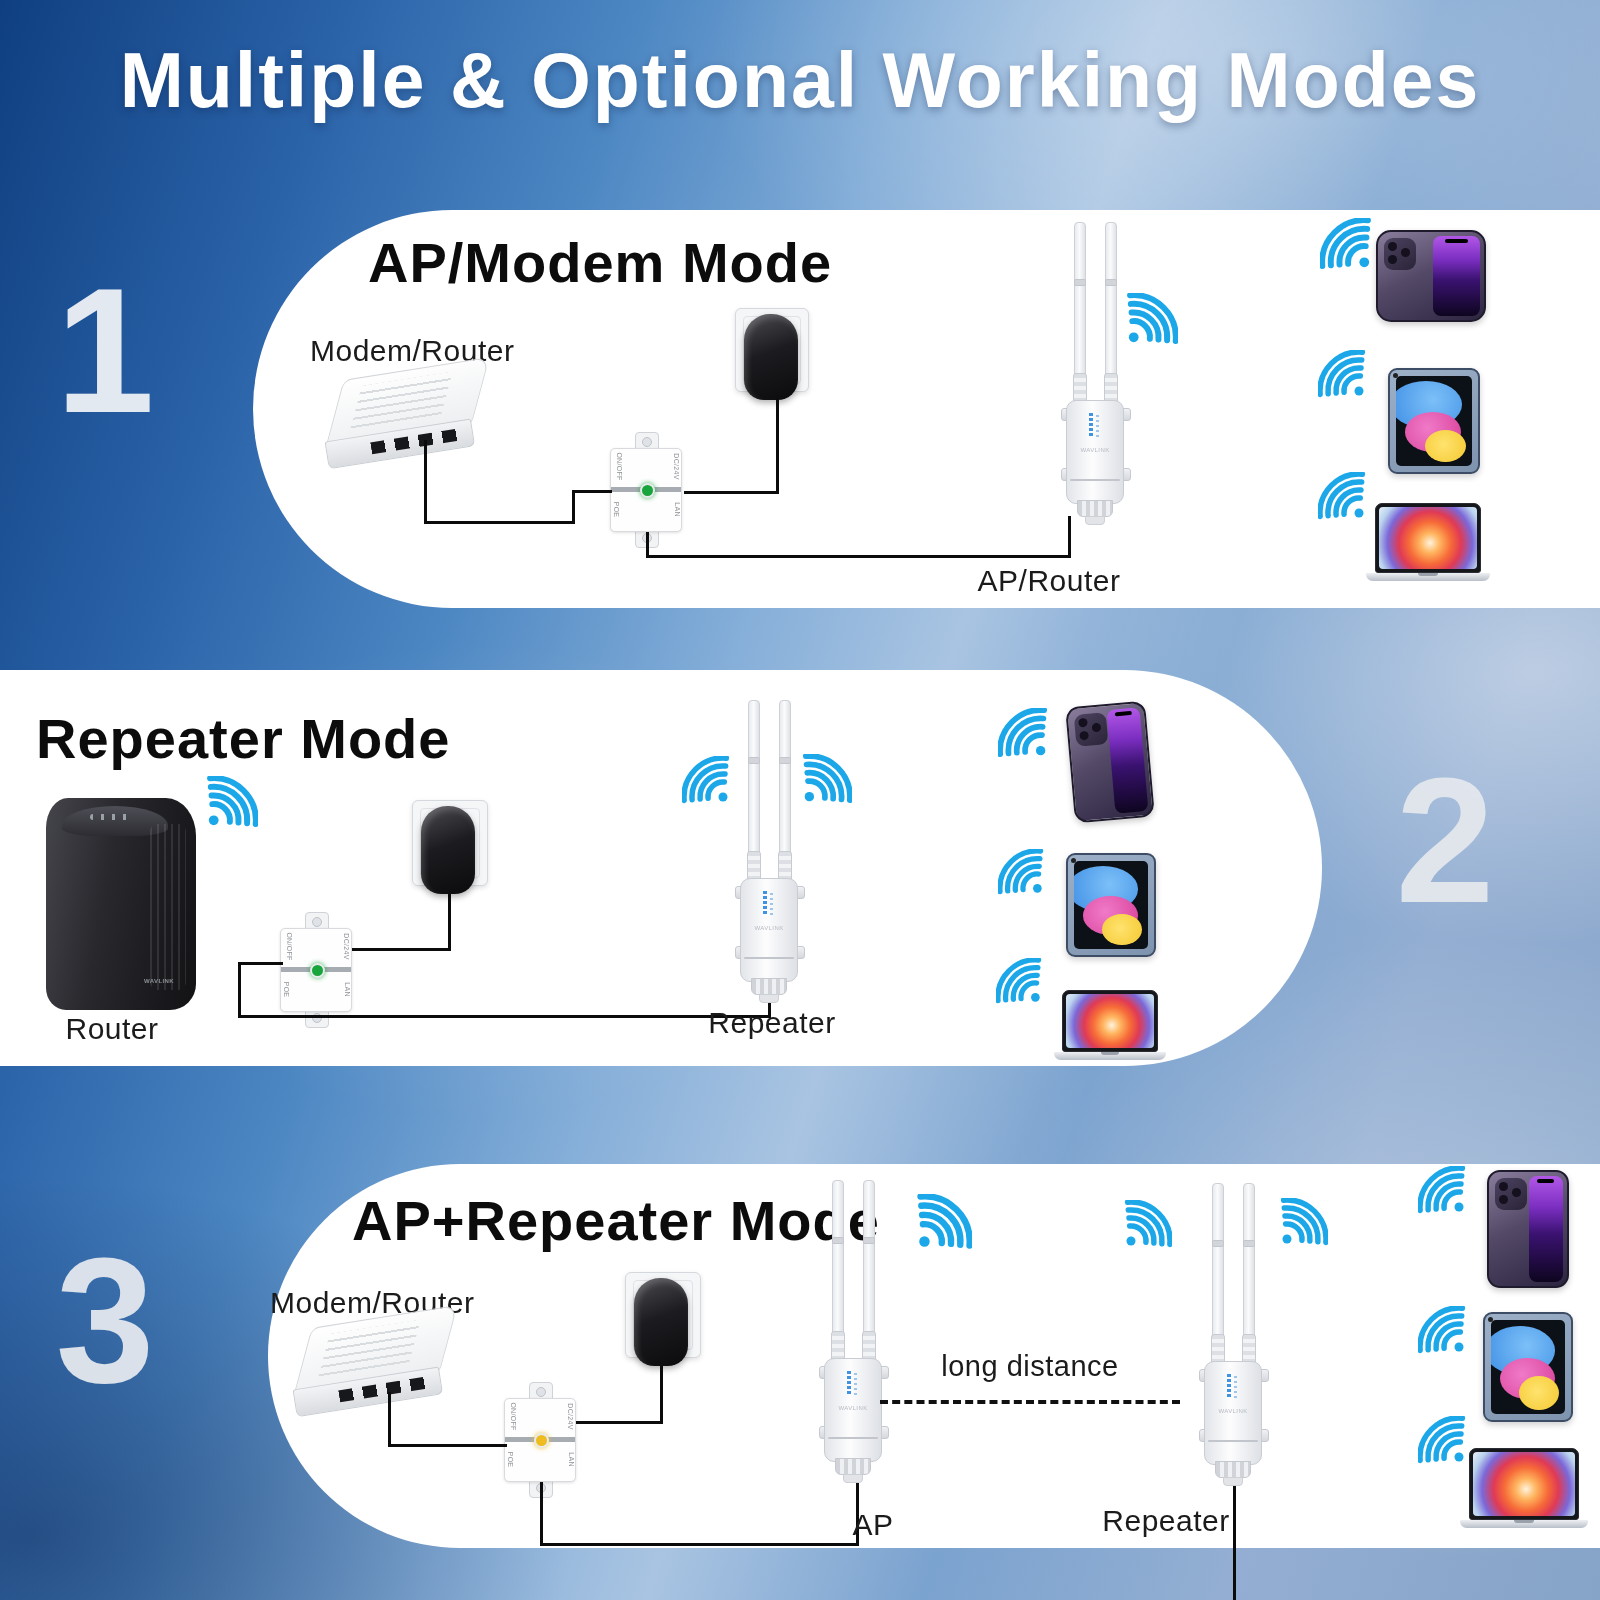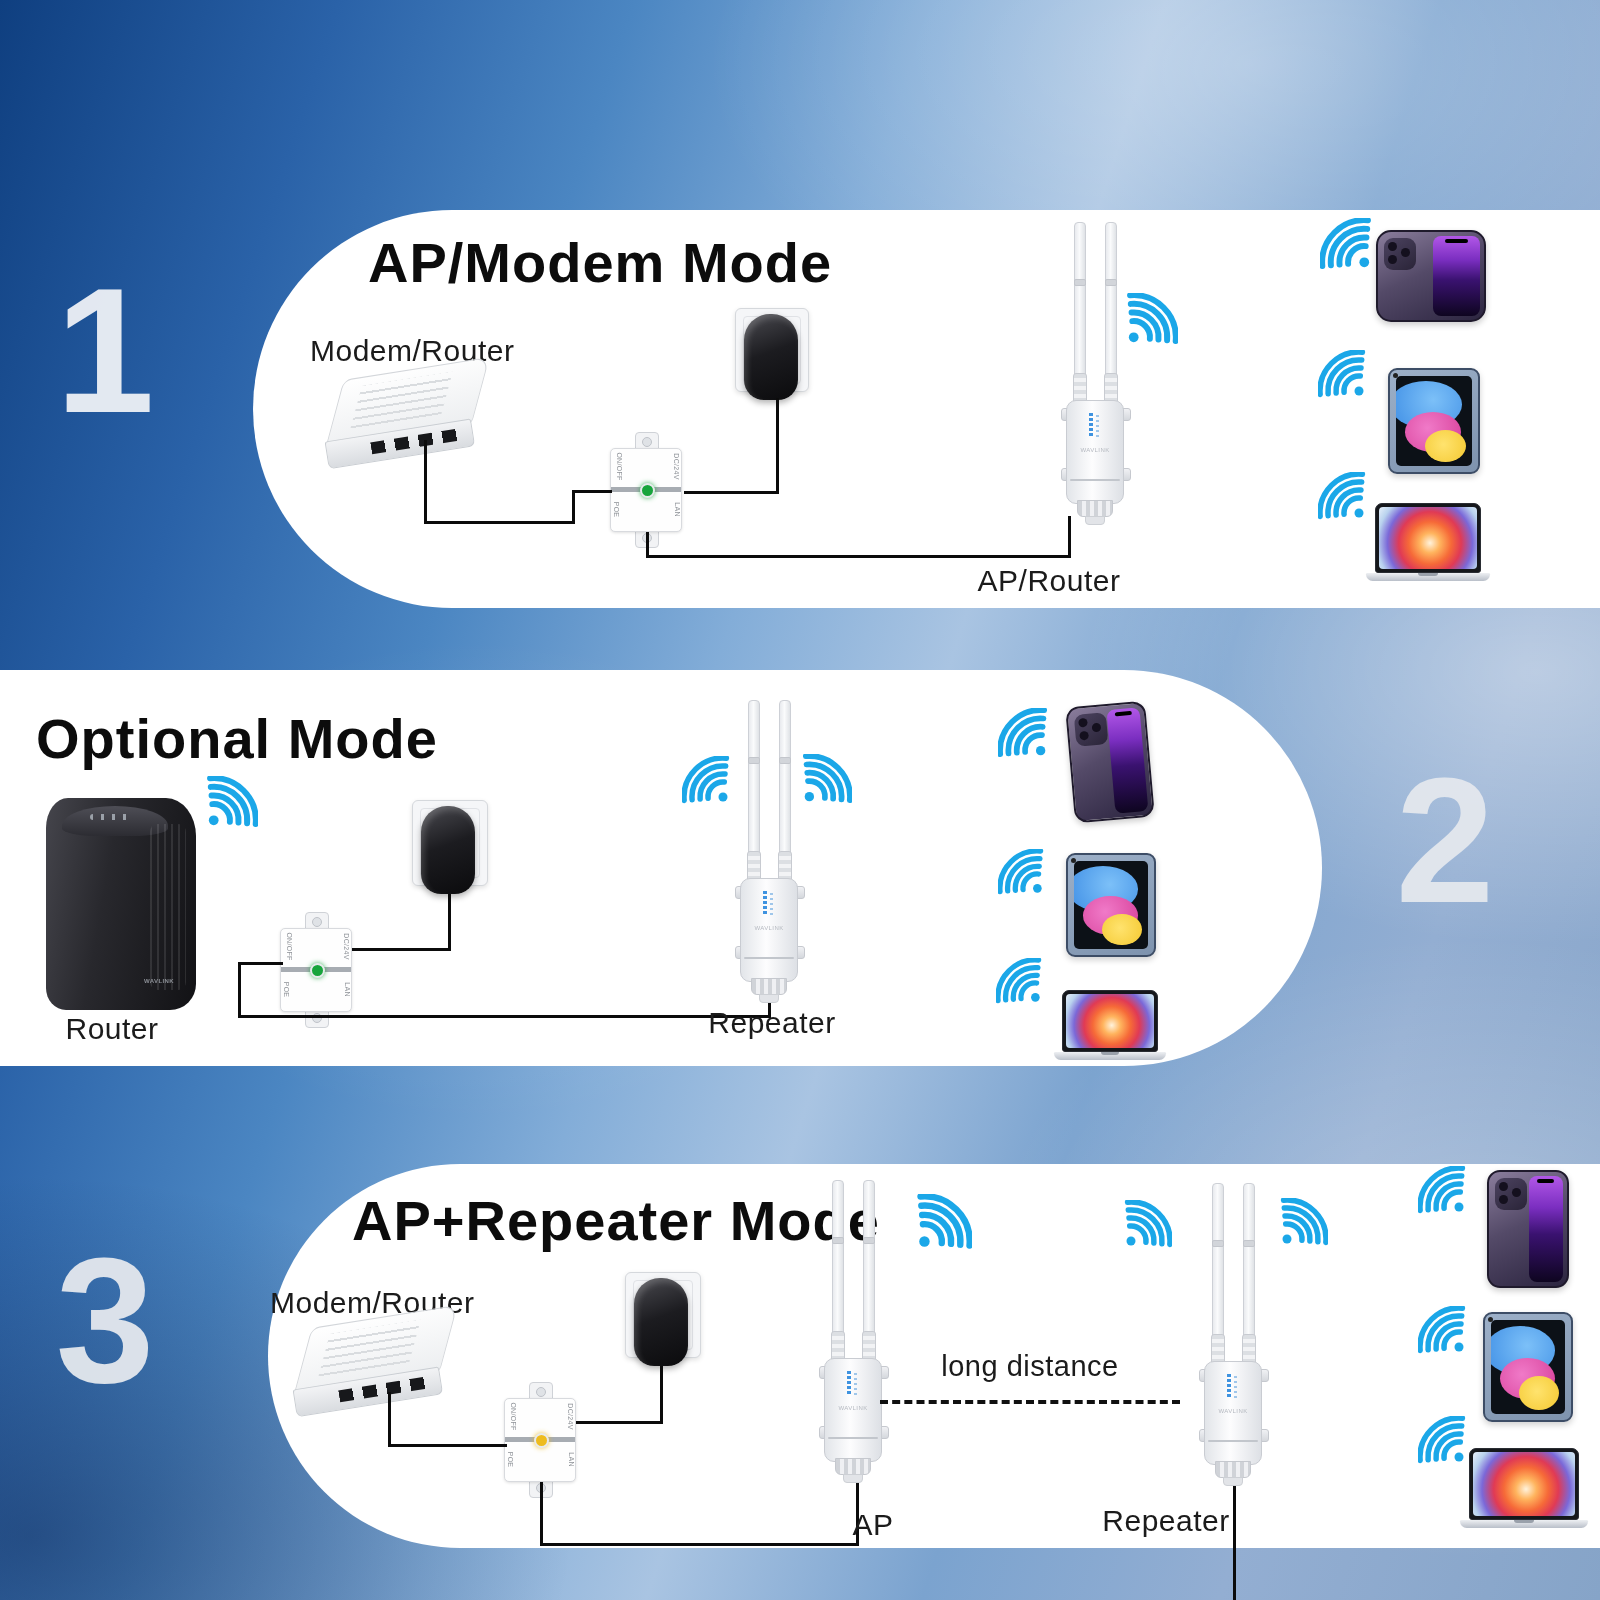--- a/index.html
+++ b/index.html
@@ -105,20 +105,21 @@
     background:radial-gradient(circle at 52% 58%,#fff3dc 0%,#ffb45e 16%,#f66a38 34%,#e03a55 50%,#7b68d8 68%,#b9d2ee 84%,#e8f1fa 100%);}
   .lbase{position:absolute;left:0;right:0;bottom:0;height:8px;background:linear-gradient(#eef0f3,#b9bfc9);border-radius:2px 2px 10px 10px;}
   .lbase::before{content:'';position:absolute;left:42%;top:0;width:16%;height:3px;background:#9aa1ab;border-radius:0 0 4px 4px;}
 </style>
 </head>
 <body>
 
 <div class="cv">
   <div class="bg"></div>
 
+  <div class="title">Multiple &amp; Optional Working Modes</div>
 
   <div class="panel p1"></div>
   <div class="panel p2"></div>
   <div class="panel p3"></div>
 
   <div class="num" style="left:40px;top:262px;width:130px;">1</div>
   <div class="num" style="left:1370px;top:752px;width:150px;color:#e4e8ee;">2</div>
   <div class="num" style="left:40px;top:1232px;width:130px;color:#e4e8ee;">3</div>
 
   <div class="hd" style="left:368px;top:230px;">AP/Modem Mode</div>
@@ -217,21 +218,21 @@
         <path d="M14 36.2 A46 46 0 0 1 63.8 86"></path>
         <path d="M12.6 20.2 A62 62 0 0 1 79.8 87.4"></path>
         <path d="M11.2 4.3 A78 78 0 0 1 95.7 88.8"></path>
       </svg>
   </div>
   <div class="lap" style="left:1366px;top:503px;width:124px;height:78px;">
     <div class="lscr"></div>
     <div class="lbase"></div>
   </div>
 
-  <div class="hd" style="left:36px;top:706px;">Optional Mode</div>
+  <div class="hd" style="left:36px;top:706px;">Repeater Mode</div>
 
   <div class="rtr" style="left:46px;top:798px;">
     <div class="r-bd"></div>
     <i class="r-dots"></i>
     <b class="r-brand">WAVLINK</b>
   </div>
   <div class="lbl lbl--c" style="left:40px;top:1012px;width:144px;">Router</div>
 
   <div class="wifi" style="left:204px;top:776px;width:54px;height:54px;">
     <svg viewBox="0 0 100 100">

